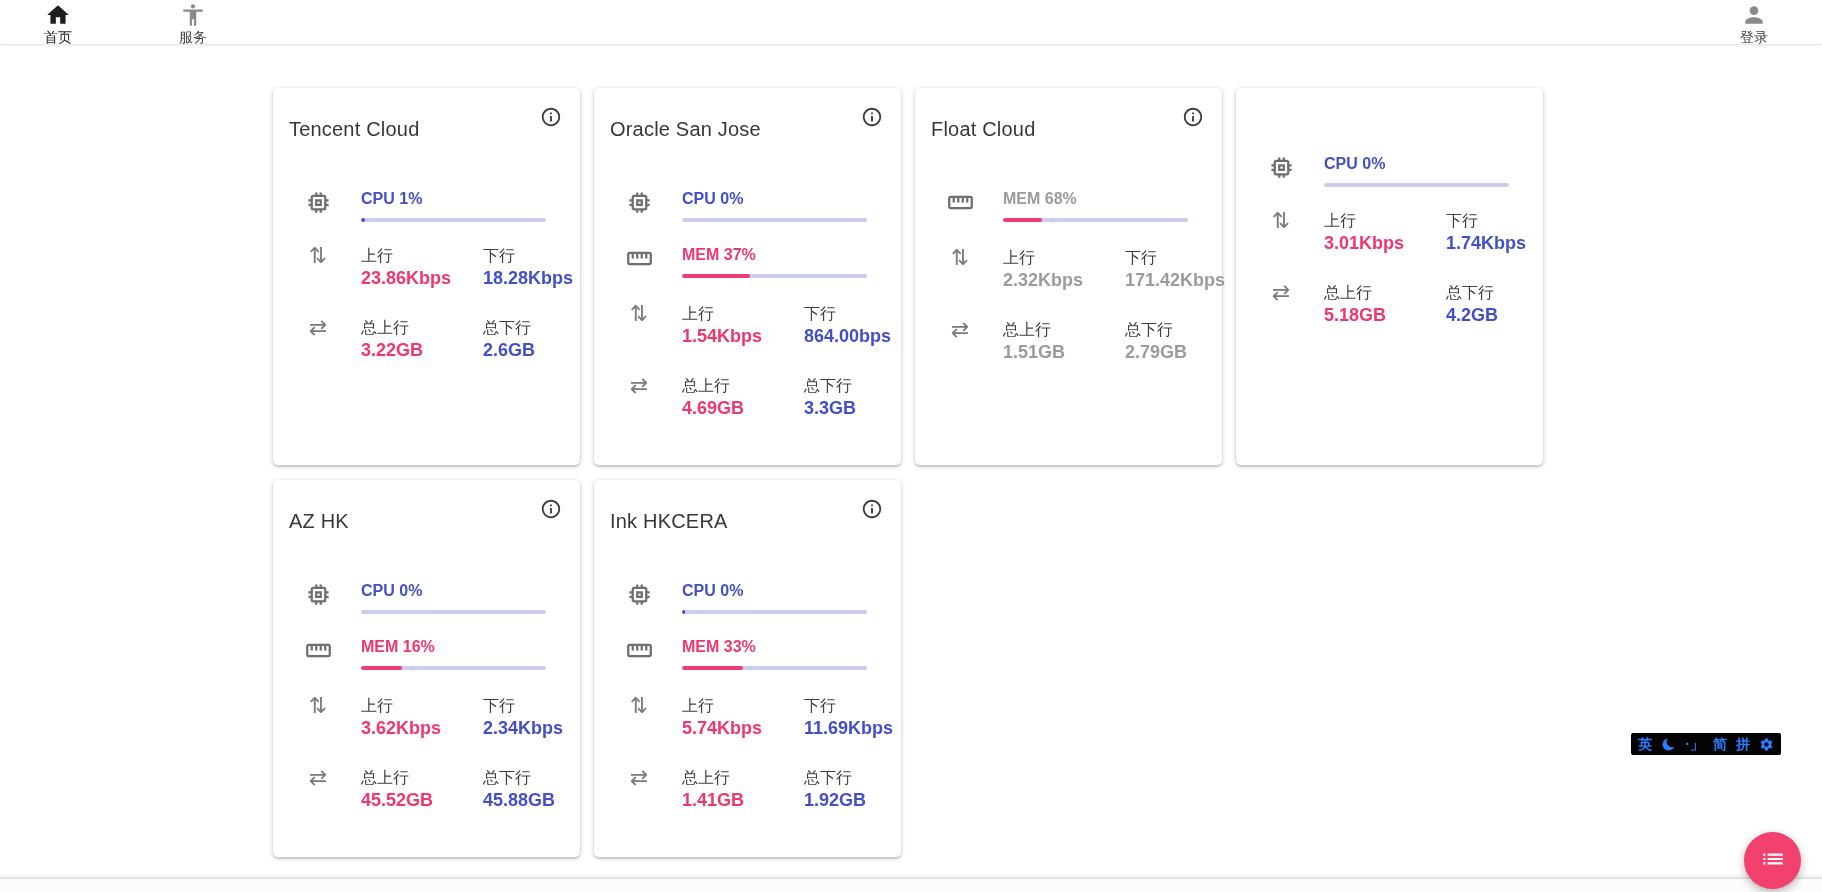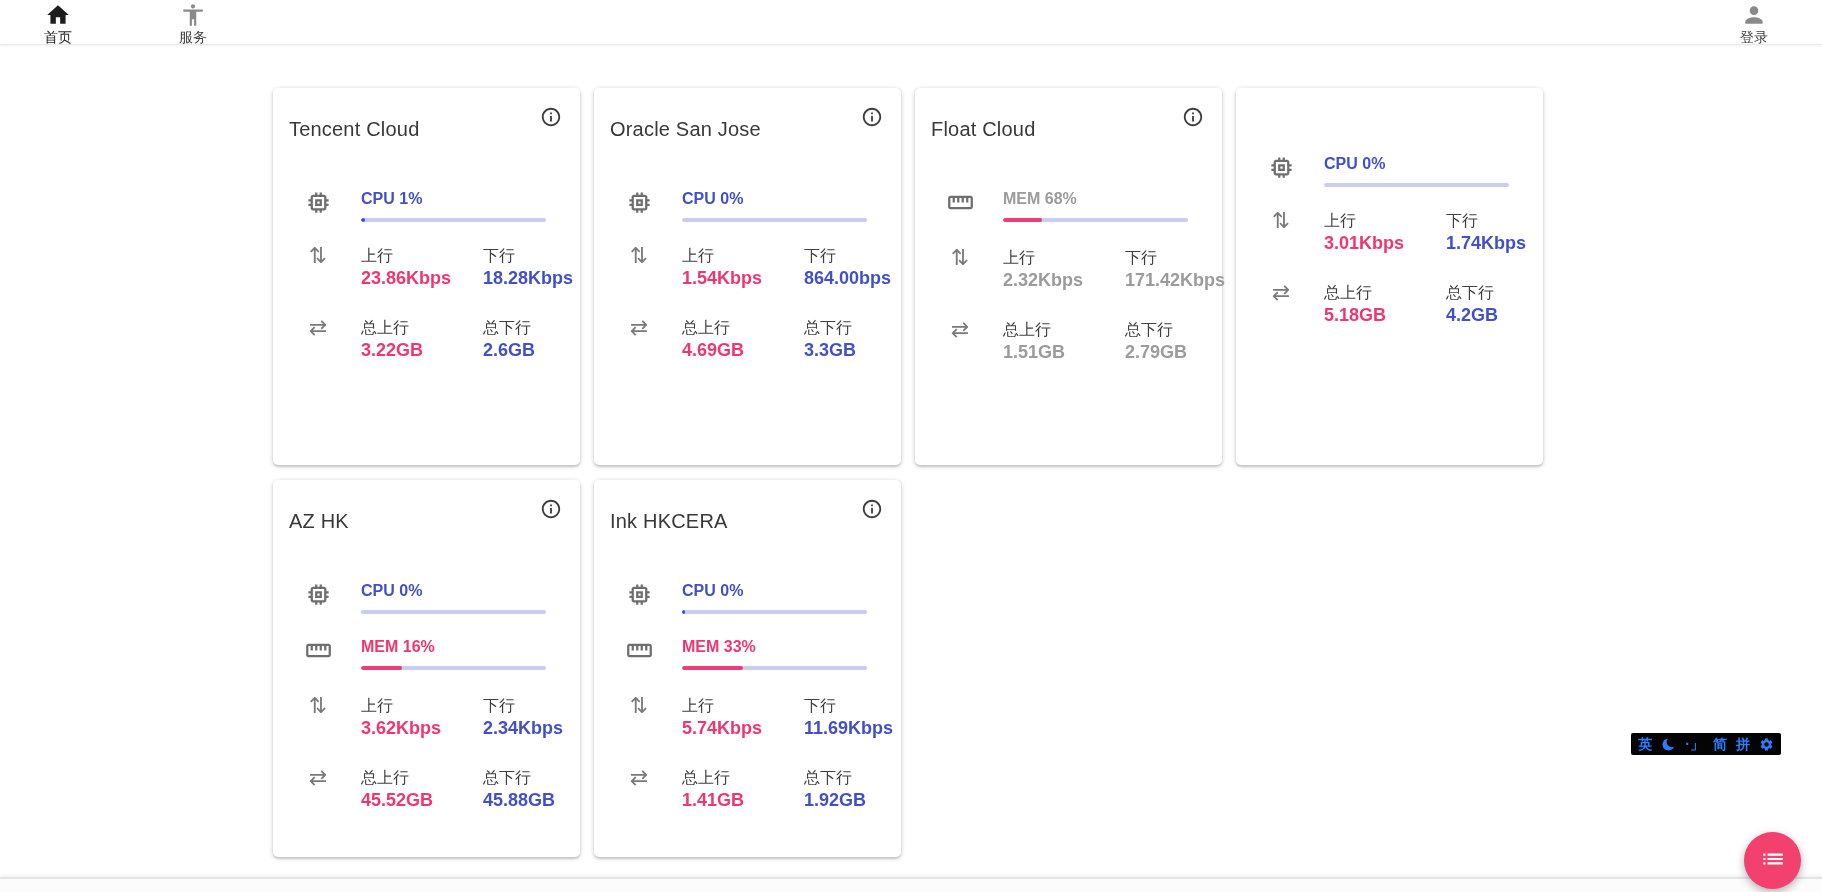--- a/index.html
+++ b/index.html
@@ -169,20 +169,33 @@
       <div class="stat-row row-cpu">
         <span class="stat-icon">
           <svg width="27" height="27" viewBox="0 0 24 24" fill="#6e6e6e">
               <path d="M15 9H9v6h6V9zm-2 4h-2v-2h2v2zm8-2V9h-2V7c0-1.1-.9-2-2-2h-2V3h-2v2h-2V3H9v2H7c-1.1 0-2 .9-2 2v2H3v2h2v2H3v2h2v2c0 1.1.9 2 2 2h2v2h2v-2h2v2h2v-2h2c1.1 0 2-.9 2-2v-2h2v-2h-2v-2h2zm-4 6H7V7h10v10z"></path>
             </svg>
         </span>
         <div class="gauge">
           <div class="gauge-label accent-blue">CPU 0%</div>
           <div class="bar">
             <div class="bar-fill blue" style="width: 0%;"></div>
+          </div>
+        </div>
+      </div>
+      <div class="stat-row row-mem">
+        <span class="stat-icon">
+          <svg width="27" height="27" viewBox="0 0 24 24" fill="#6e6e6e">
+              <path d="M21 6H3c-1.1 0-2 .9-2 2v8c0 1.1.9 2 2 2h18c1.1 0 2-.9 2-2V8c0-1.1-.9-2-2-2zm0 10H3V8h2v4h2V8h2v4h2V8h2v4h2V8h2v4h2V8h2v8z"></path>
+            </svg>
+        </span>
+        <div class="gauge">
+          <div class="gauge-label accent-pink">MEM 37%</div>
+          <div class="bar">
+            <div class="bar-fill pink" style="width: 37%;"></div>
           </div>
         </div>
       </div>
       <div class="stat-row row-net">
         <span class="stat-icon arrow-glyph">⇅</span>
         <div class="two-col">
           <div>
             <div class="zh-label">上行</div>
             <div class="val accent-pink">1.54Kbps</div>
           </div>

